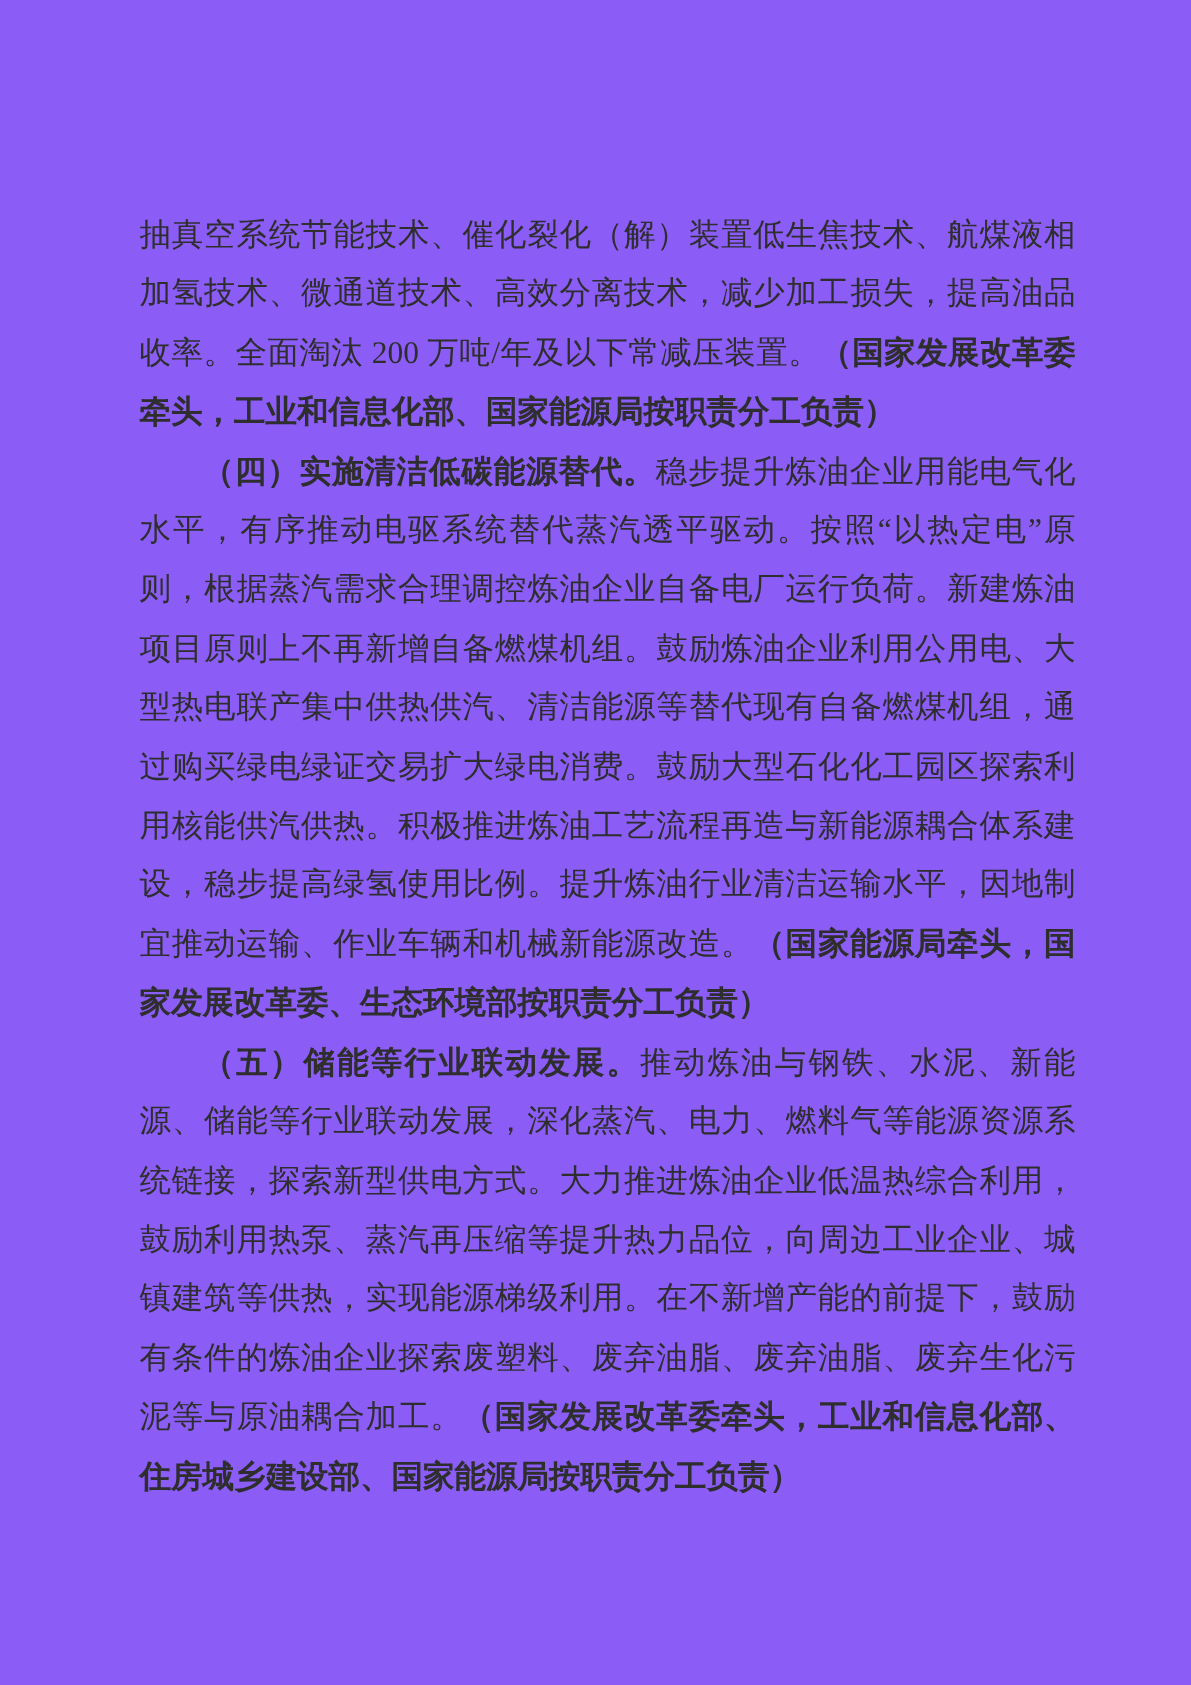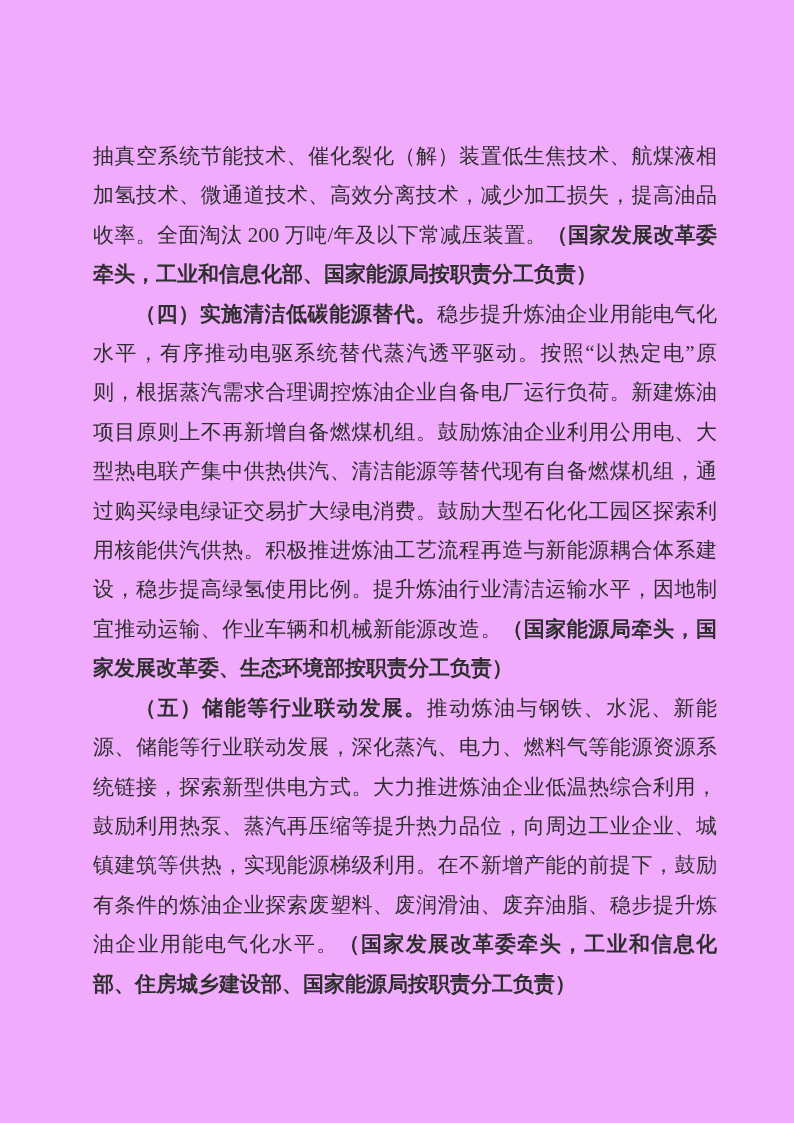--- a/index.html
+++ b/index.html
@@ -4,21 +4,21 @@
 <style>
   html, body {
     margin: 0;
     padding: 0;
     background: #ffffff;
   }
   .page {
     position: relative;
     width: 794px;
     height: 1123px;
-    background: #f0abfc;
+    background: #8b5cf6;
     overflow: hidden;
     font-family: "Liberation Serif", "DejaVu Serif", serif;
   }
   .content {
     position: absolute;
     left: 93px;
     top: 137px;
     width: 624px;
     color: #2e2e2e;
     font-size: 21px;
@@ -41,15 +41,15 @@
     font-weight: bold;
   }
 </style>
 </head>
 <body>
 
 <div class="page">
   <div class="content">
       <p class="para"><span class="seg-body">抽真空系统节能技术、催化裂化（解）装置低生焦技术、航煤液相加氢技术、微通道技术、高效分离技术，减少加工损失，提高油品收率。全面淘汰 200 万吨/年及以下常减压装置。</span><span class="seg-attribution">（国家发展改革委牵头，工业和信息化部、国家能源局按职责分工负责）</span></p>
       <p class="para indent"><span class="seg-heading">（四）实施清洁低碳能源替代。</span><span class="seg-body">稳步提升炼油企业用能电气化水平，有序推动电驱系统替代蒸汽透平驱动。按照“以热定电”原则，根据蒸汽需求合理调控炼油企业自备电厂运行负荷。新建炼油项目原则上不再新增自备燃煤机组。鼓励炼油企业利用公用电、大型热电联产集中供热供汽、清洁能源等替代现有自备燃煤机组，通过购买绿电绿证交易扩大绿电消费。鼓励大型石化化工园区探索利用核能供汽供热。积极推进炼油工艺流程再造与新能源耦合体系建设，稳步提高绿氢使用比例。提升炼油行业清洁运输水平，因地制宜推动运输、作业车辆和机械新能源改造。</span><span class="seg-attribution">（国家能源局牵头，国家发展改革委、生态环境部按职责分工负责）</span></p>
-      <p class="para indent"><span class="seg-heading">（五）储能等行业联动发展。</span><span class="seg-body">推动炼油与钢铁、水泥、新能源、储能等行业联动发展，深化蒸汽、电力、燃料气等能源资源系统链接，探索新型供电方式。大力推进炼油企业低温热综合利用，鼓励利用热泵、蒸汽再压缩等提升热力品位，向周边工业企业、城镇建筑等供热，实现能源梯级利用。在不新增产能的前提下，鼓励有条件的炼油企业探索废塑料、废润滑油、废弃油脂、稳步提升炼油企业用能电气化水平。</span><span class="seg-attribution">（国家发展改革委牵头，工业和信息化部、住房城乡建设部、国家能源局按职责分工负责）</span></p>
+      <p class="para indent"><span class="seg-heading">（五）储能等行业联动发展。</span><span class="seg-body">推动炼油与钢铁、水泥、新能源、储能等行业联动发展，深化蒸汽、电力、燃料气等能源资源系统链接，探索新型供电方式。大力推进炼油企业低温热综合利用，鼓励利用热泵、蒸汽再压缩等提升热力品位，向周边工业企业、城镇建筑等供热，实现能源梯级利用。在不新增产能的前提下，鼓励有条件的炼油企业探索废塑料、废弃油脂、废弃油脂、废弃生化污泥等与原油耦合加工。</span><span class="seg-attribution">（国家发展改革委牵头，工业和信息化部、住房城乡建设部、国家能源局按职责分工负责）</span></p>
     </div>
 </div>
 
 </body></html>

